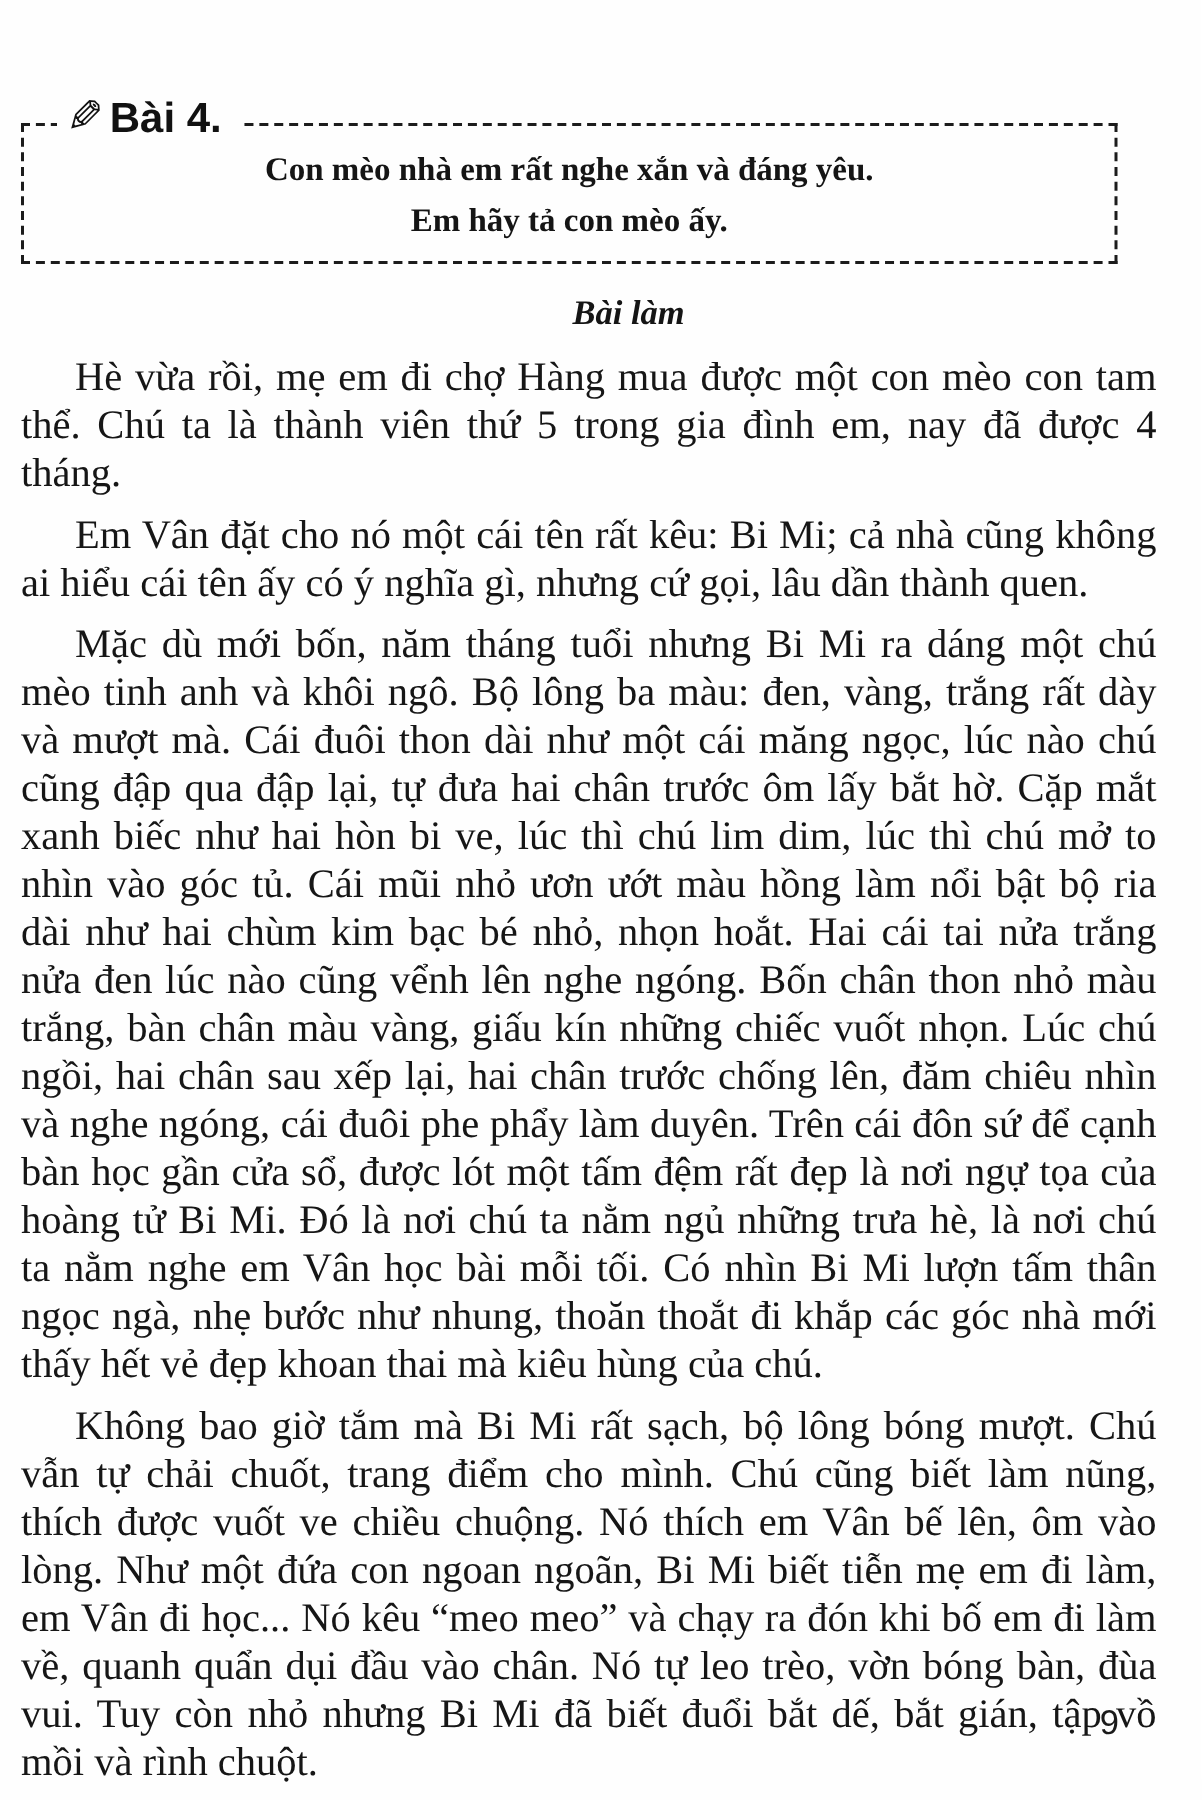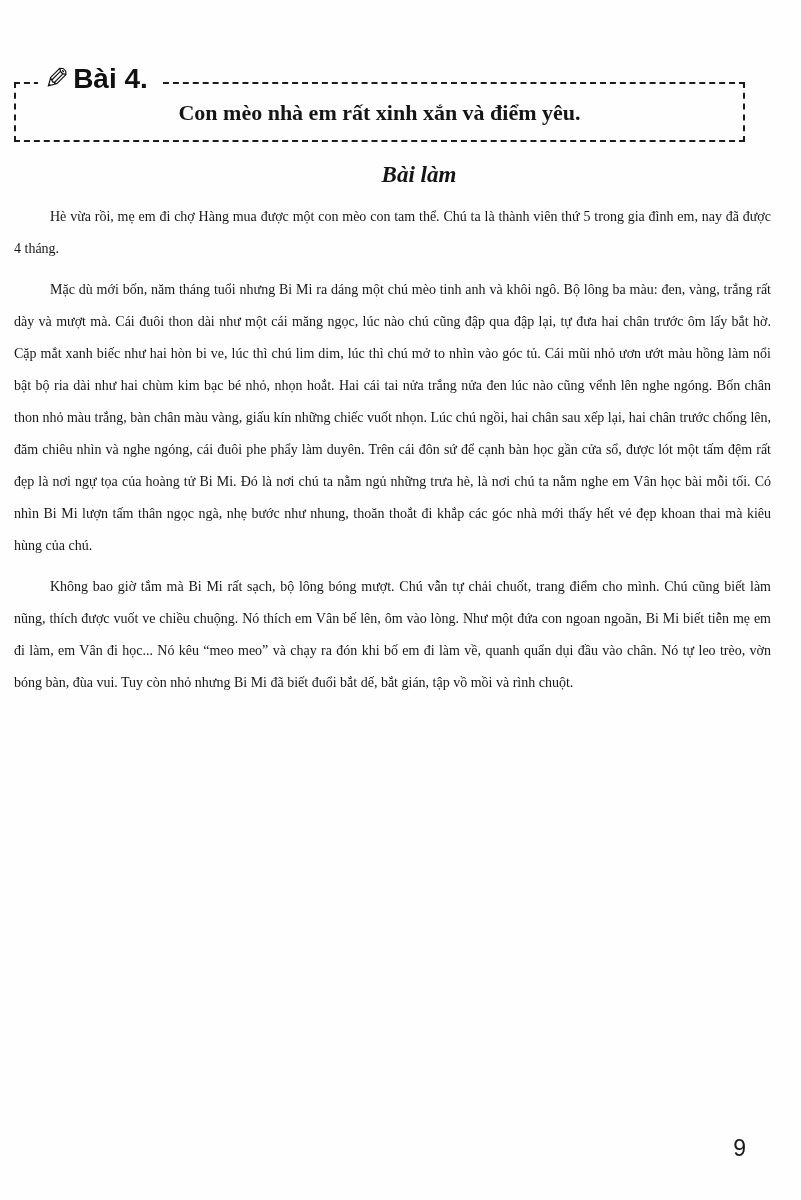--- a/index.html
+++ b/index.html
@@ -61,21 +61,21 @@
     font-style: italic;
     font-size: 23px;
     color: #151515;
     padding-left: 37px;
   }
   .essay-body {
     margin: 0 30px 0 14px;
   }
   .essay-body p {
     margin: 0 0 9px 0;
-    font-size: 14px;
+    font-size: 27px;
     line-height: 32px;
     text-align: justify;
     text-indent: 36px;
     color: #161616;
   }
   .essay-body p span.it {
   }
   .page-number {
     position: absolute;
     right: 55px;
@@ -88,26 +88,28 @@
 </head>
 <body>
 
 <div class="page">
 
   <div class="lesson-box">
     <div class="lesson-label">
       <span class="pencil">✎</span>
       <span>Bài 4.</span>
     </div>
-    <div class="prompt-line">Con mèo nhà em rất xinh xắn và điểm yêu.</div>
+    <div class="prompt-line">Con mèo nhà em rất nghe xắn và đáng yêu.</div>
+    <div class="prompt-line">Em hãy tả con mèo ấy.</div>
   </div>
 
   <div class="essay-heading">Bài làm</div>
 
   <div class="essay-body">
       <p><span>Hè vừa rồi, mẹ em đi chợ Hàng mua được một con mèo con tam thể. Chú ta là thành viên thứ 5 trong gia đình em, nay đã được 4 tháng.</span></p>
+      <p><span>Em Vân đặt cho nó một cái tên rất kêu: Bi Mi; cả nhà cũng không ai hiểu cái tên ấy có ý nghĩa gì, nhưng cứ gọi, lâu dần thành quen.</span></p>
       <p><span>Mặc dù mới bốn, năm tháng tuổi nhưng Bi Mi ra dáng một chú mèo tinh anh và khôi ngô. Bộ lông ba màu: đen, vàng, trắng rất dày và mượt mà. Cái đuôi thon dài như một cái măng ngọc, lúc nào chú cũng đập qua đập lại, tự đưa hai chân trước ôm lấy bắt hờ. Cặp mắt xanh biếc như hai hòn bi ve, lúc thì chú lim dim, lúc thì chú mở to nhìn vào góc tủ. Cái mũi nhỏ ươn ướt màu hồng làm nổi bật bộ ria dài như hai chùm kim bạc bé nhỏ, nhọn hoắt. Hai cái tai nửa trắng nửa đen lúc nào cũng vểnh lên nghe ngóng. Bốn chân thon nhỏ màu trắng, bàn chân màu vàng, giấu kín những chiếc vuốt nhọn. Lúc chú ngồi, hai chân sau xếp lại, hai chân trước chống lên, đăm chiêu nhìn và nghe ngóng, cái đuôi phe phẩy làm duyên. Trên cái đôn sứ để cạnh bàn học gần cửa sổ, được lót một tấm đệm rất đẹp là nơi ngự tọa của hoàng tử Bi Mi. Đó là nơi chú ta nằm ngủ những trưa hè, là nơi chú ta nằm nghe em Vân học bài mỗi tối. Có nhìn Bi Mi lượn tấm thân ngọc ngà, nhẹ bước như nhung, thoăn thoắt đi khắp các góc nhà mới thấy hết vẻ đẹp khoan thai mà kiêu hùng của chú.</span></p>
       <p><span>Không bao giờ tắm mà Bi Mi rất sạch, bộ lông bóng mượt. Chú vẫn tự chải chuốt, trang điểm cho mình. Chú cũng biết làm nũng, thích được vuốt ve chiều chuộng. Nó thích em Vân bế lên, ôm vào lòng. Như một đứa con ngoan ngoãn, Bi Mi biết tiễn mẹ em đi làm, em Vân đi học... Nó kêu </span><span class="it">“meo meo”</span><span> và chạy ra đón khi bố em đi làm về, quanh quẩn dụi đầu vào chân. Nó tự leo trèo, vờn bóng bàn, đùa vui. Tuy còn nhỏ nhưng Bi Mi đã biết đuổi bắt dế, bắt gián, tập vồ mồi và rình chuột.</span></p>
     </div>
 
   <div class="page-number">9</div>
 
 </div>
 
 </body></html>

